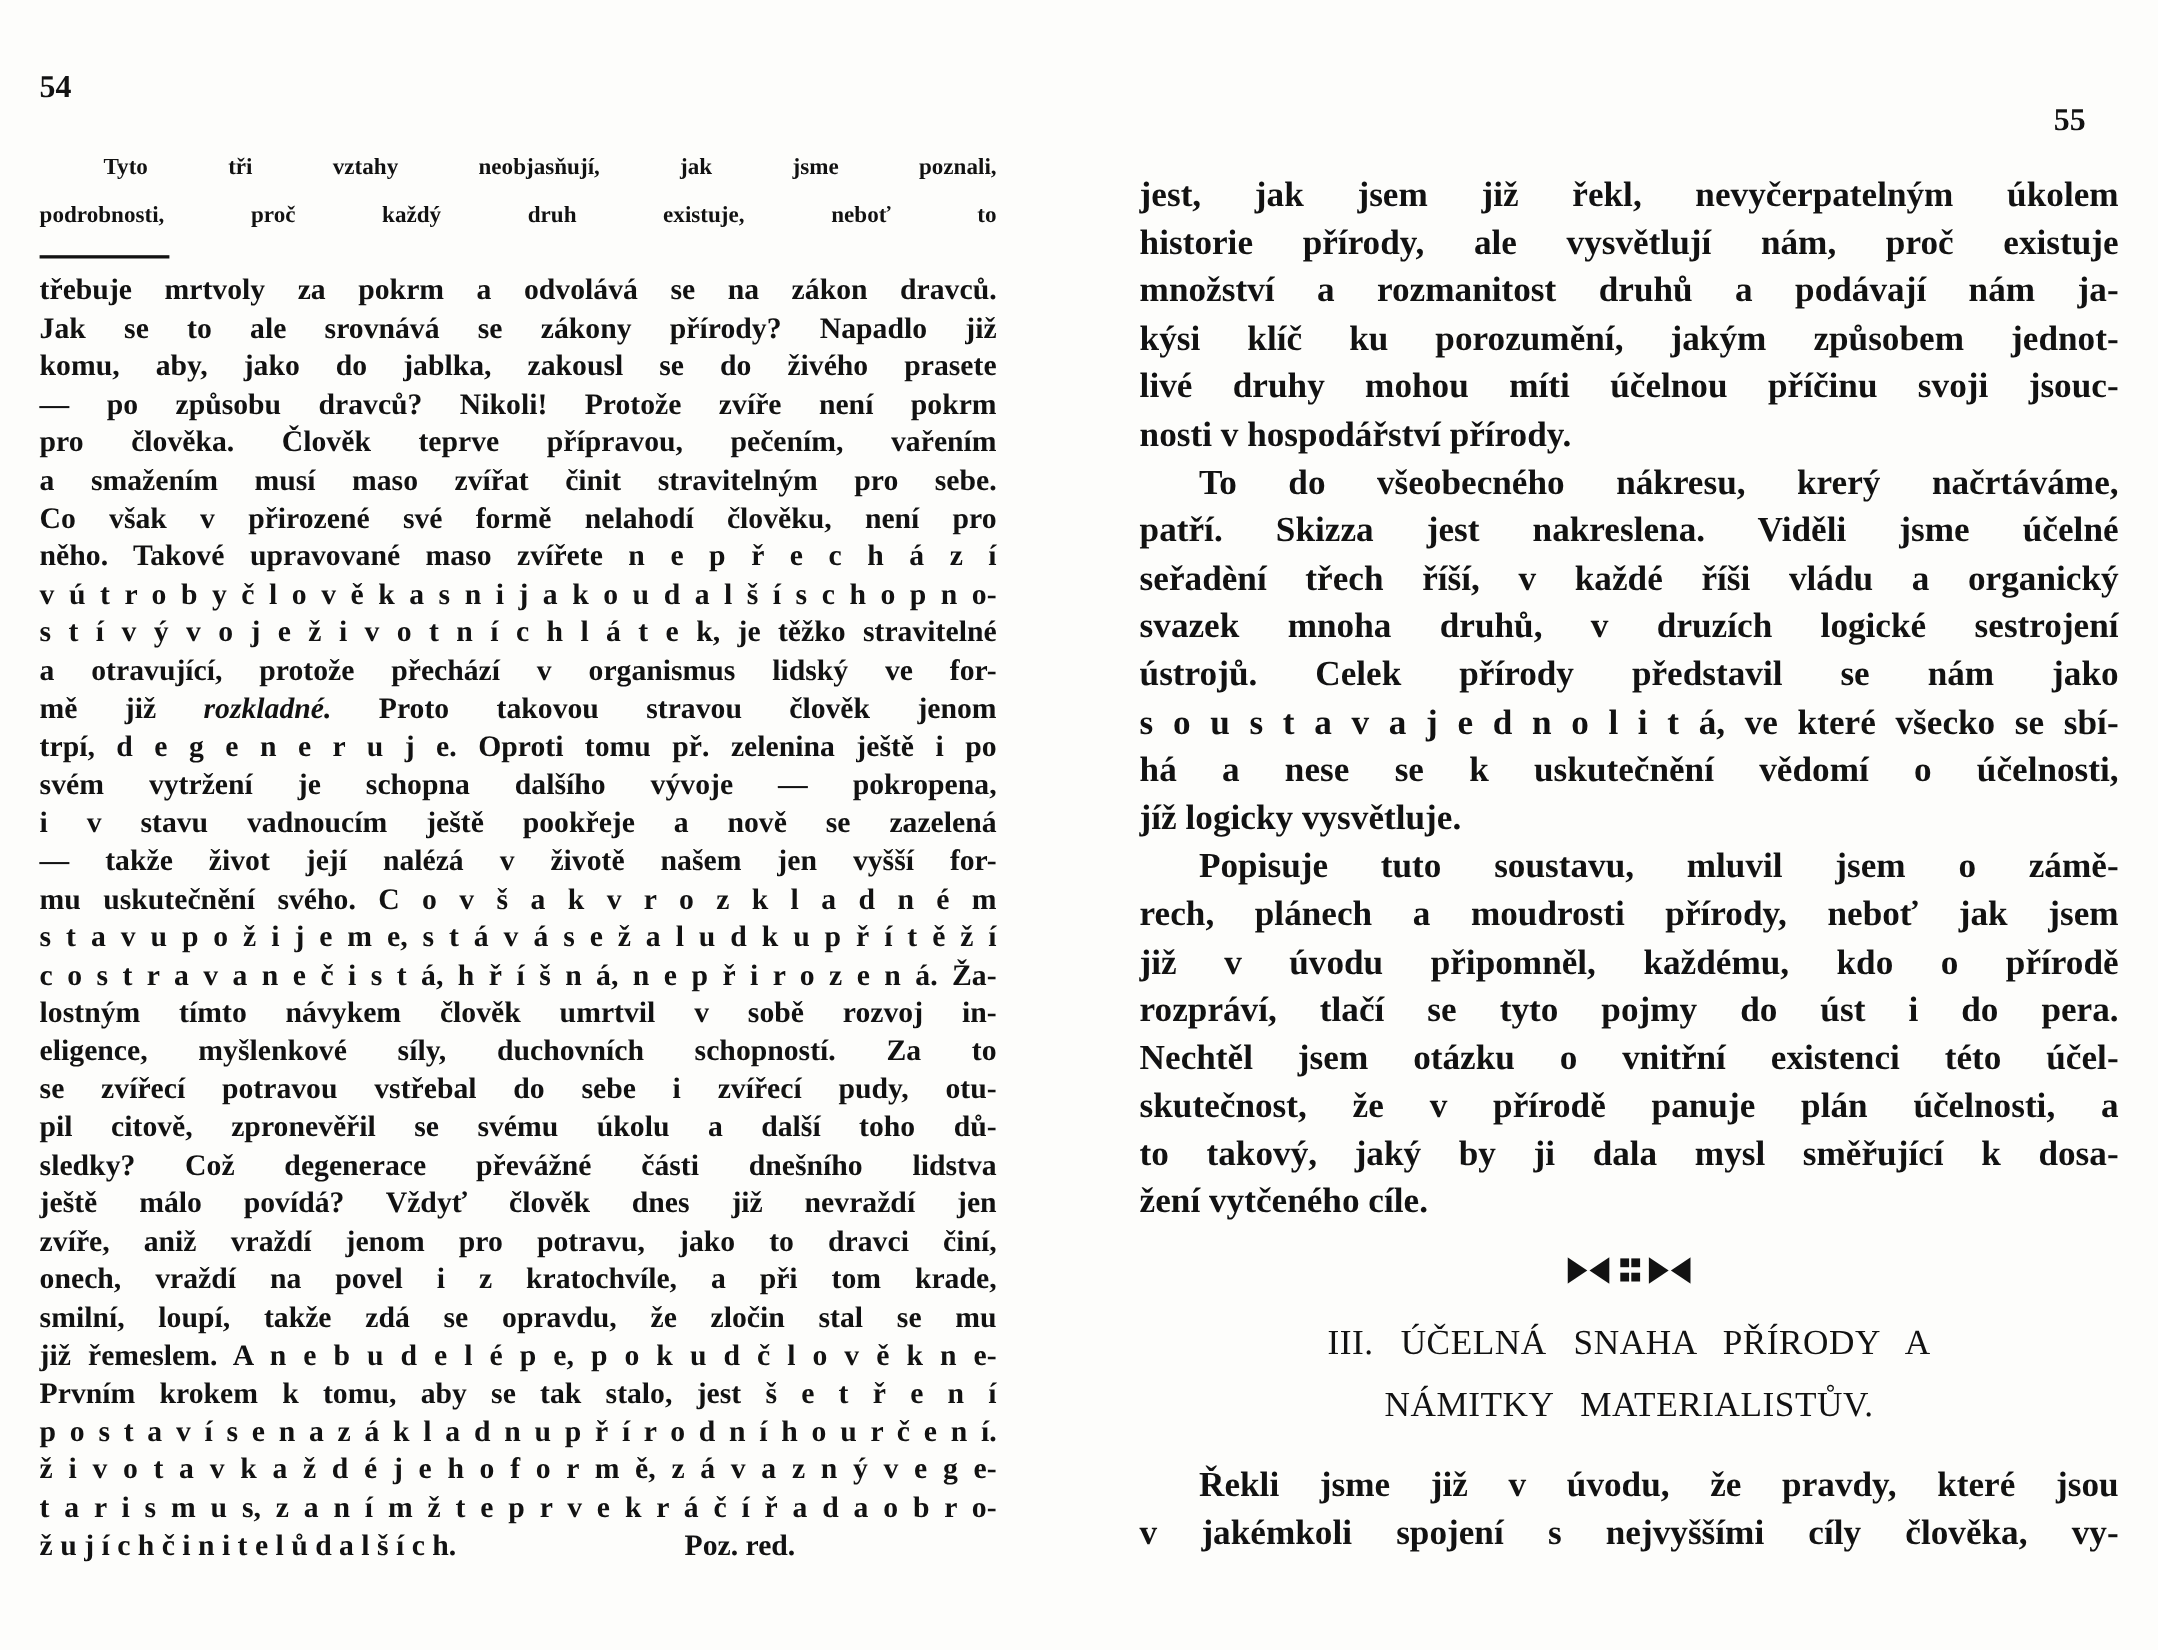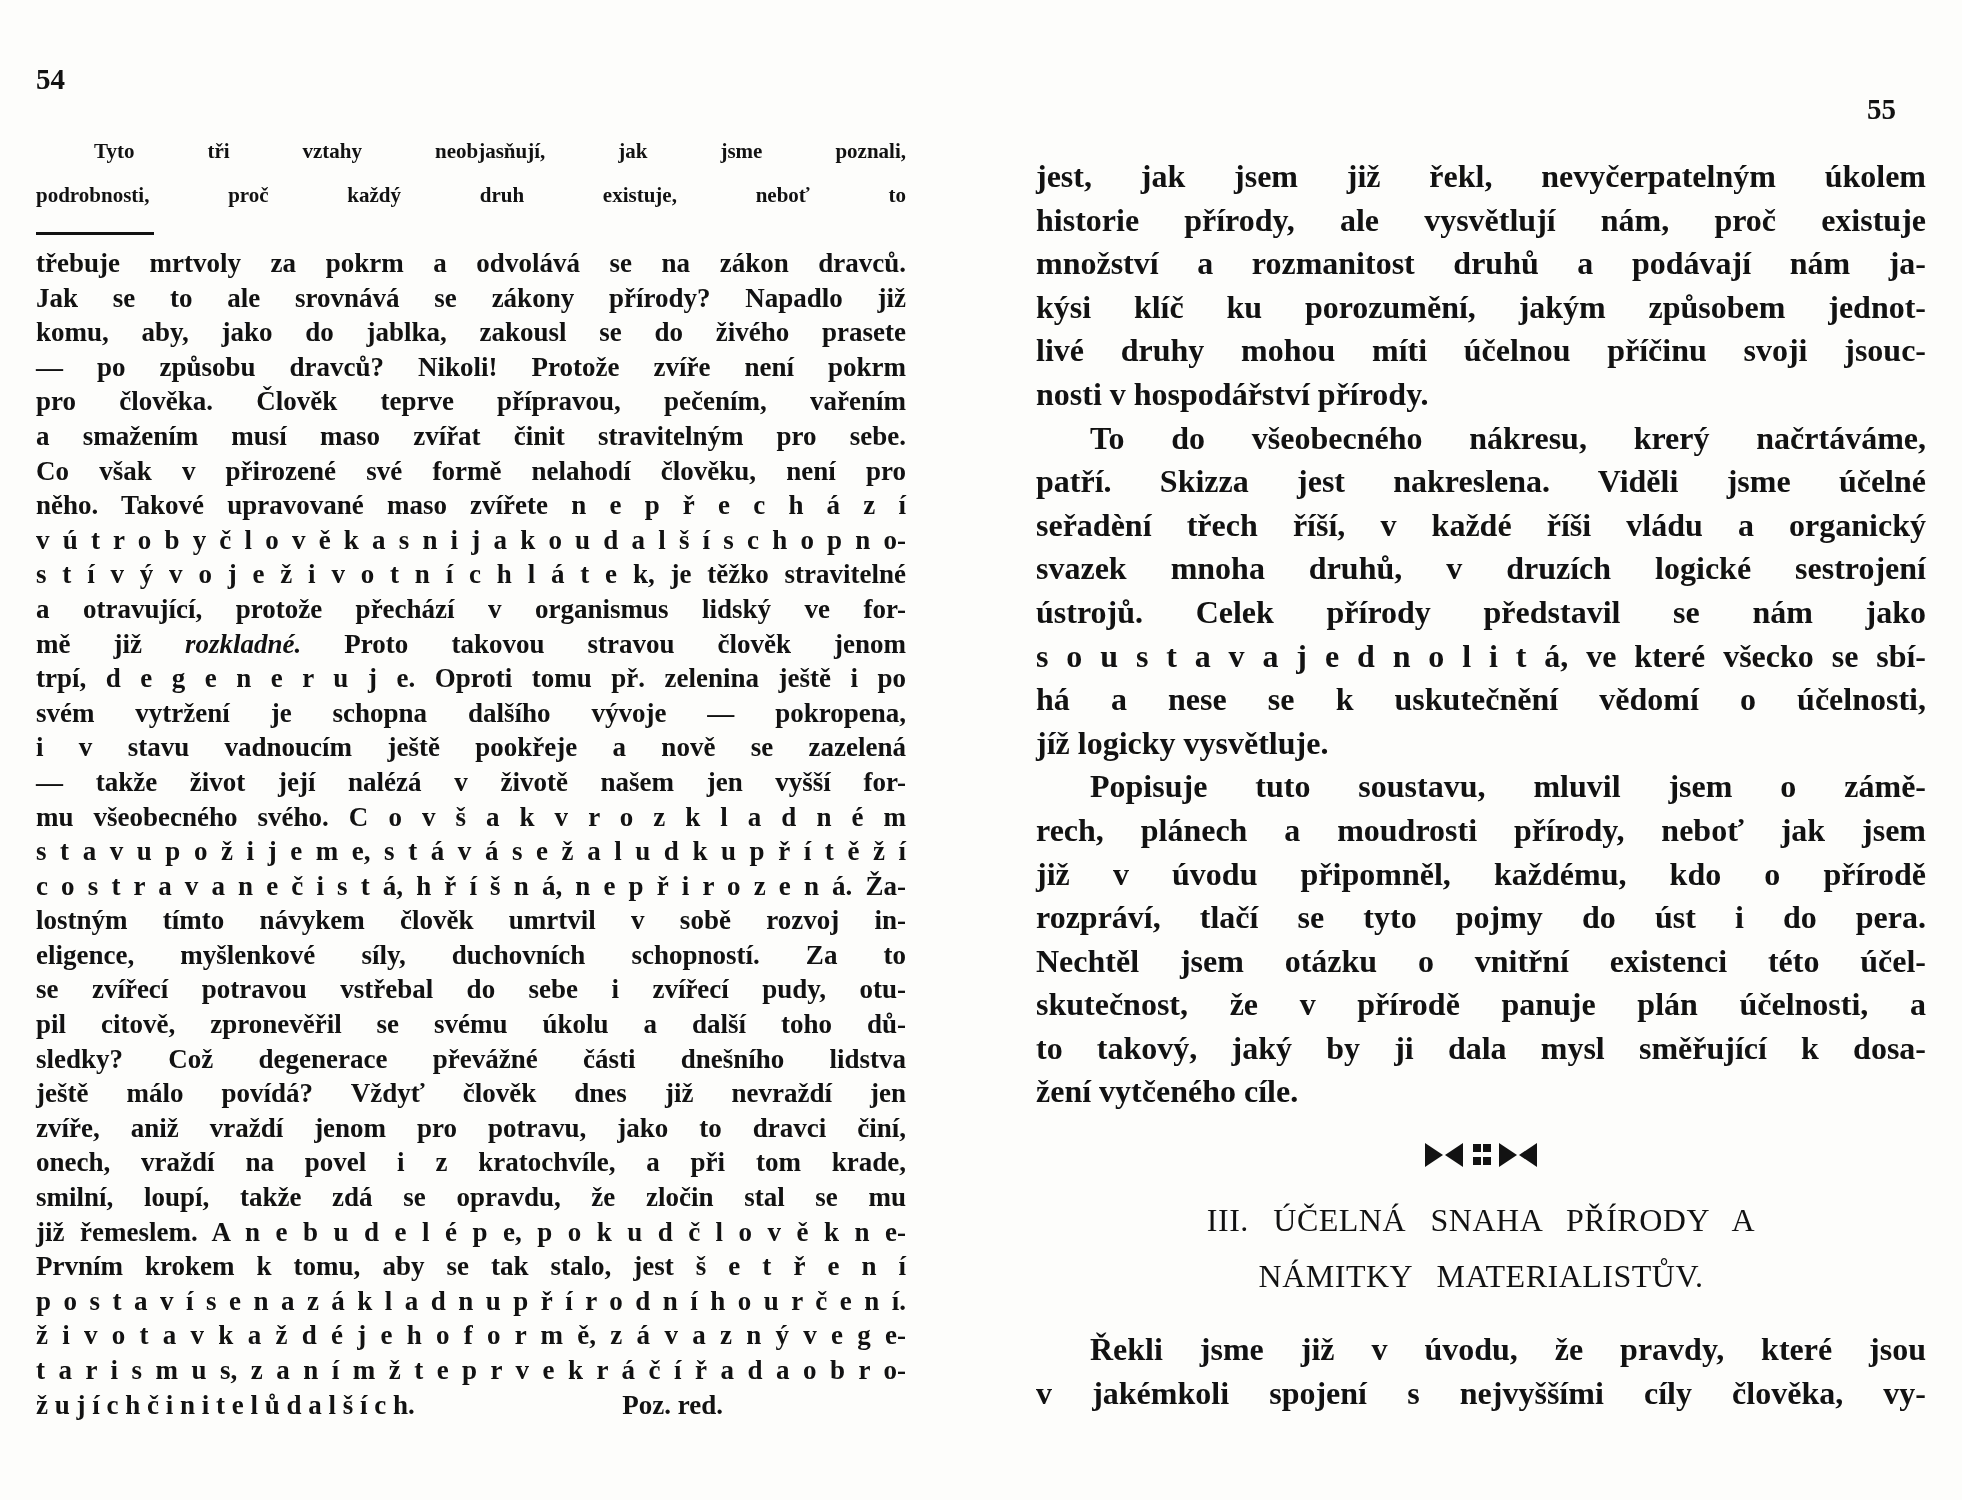--- a/index.html
+++ b/index.html
@@ -118,21 +118,21 @@
         <div class="line">Co však v přirozené své formě nelahodí člověku, není pro</div>
         <div class="line">něho. Takové upravované maso zvířete n e p ř e c h á z í</div>
         <div class="line">v ú t r o b y č l o v ě k a s n i j a k o u d a l š í s c h o p n o-</div>
         <div class="line">s t í v ý v o j e ž i v o t n í c h l á t e k, je těžko stravitelné</div>
         <div class="line">a otravující, protože přechází v organismus lidský ve for-</div>
         <div class="line"><span class="">mě již </span><span class="it">rozkladné.</span><span class=""> Proto takovou stravou člověk jenom</span></div>
         <div class="line">trpí, d e g e n e r u j e. Oproti tomu př. zelenina ještě i po</div>
         <div class="line">svém vytržení je schopna dalšího vývoje — pokropena,</div>
         <div class="line">i v stavu vadnoucím ještě pookřeje a nově se zazelená</div>
         <div class="line">— takže život její nalézá v životě našem jen vyšší for-</div>
-        <div class="line">mu všeobecného svého. C o v š a k v r o z k l a d n é m</div>
+        <div class="line">mu uskutečnění svého. C o v š a k v r o z k l a d n é m</div>
         <div class="line">s t a v u p o ž i j e m e, s t á v á s e ž a l u d k u p ř í t ě ž í</div>
         <div class="line">c o s t r a v a n e č i s t á, h ř í š n á, n e p ř i r o z e n á. Ža-</div>
         <div class="line">lostným tímto návykem člověk umrtvil v sobě rozvoj in-</div>
         <div class="line">eligence, myšlenkové síly, duchovních schopností. Za to</div>
         <div class="line">se zvířecí potravou vstřebal do sebe i zvířecí pudy, otu-</div>
         <div class="line">pil citově, zpronevěřil se svému úkolu a další toho dů-</div>
         <div class="line">sledky? Což degenerace převážné části dnešního lidstva</div>
         <div class="line">ještě málo povídá? Vždyť člověk dnes již nevraždí jen</div>
         <div class="line">zvíře, aniž vraždí jenom pro potravu, jako to dravci činí,</div>
         <div class="line">onech, vraždí na povel i z kratochvíle, a při tom krade,</div>

